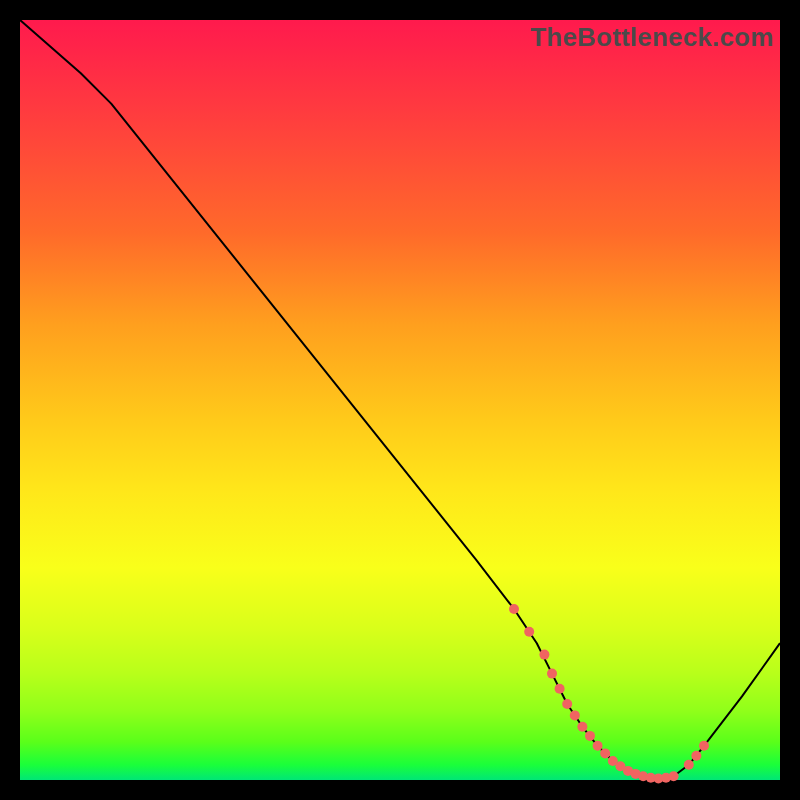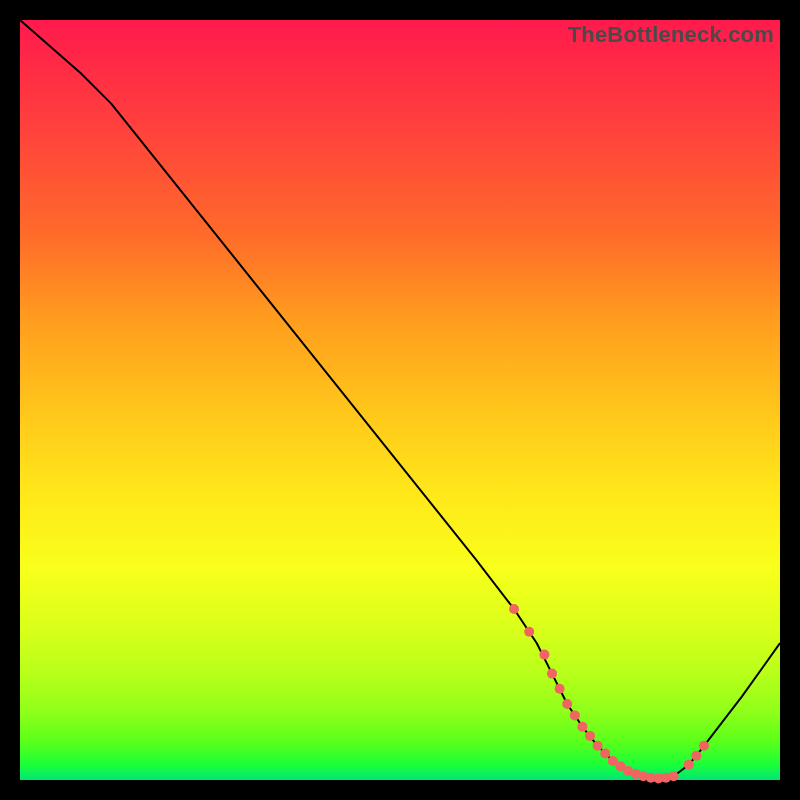--- a/index.html
+++ b/index.html
@@ -38,21 +38,21 @@
       #5aff1a 95%,
       #1aff3a 98%,
       #00e676 100%
     );
   }
   .watermark {
     position: absolute;
     top: 2px;
     right: 6px;
     color: #4a4a4a;
-    font-size: 22px;
+    font-size: 26px;
     font-weight: 600;
     letter-spacing: 0.2px;
     user-select: none;
   }
   svg.overlay {
     position: absolute;
     left: 0;
     top: 0;
     width: 760px;
     height: 760px;

